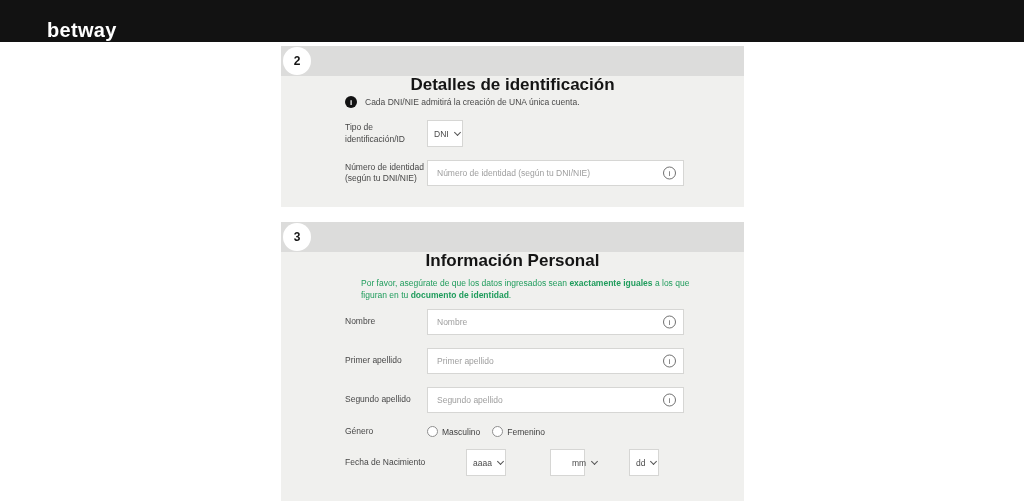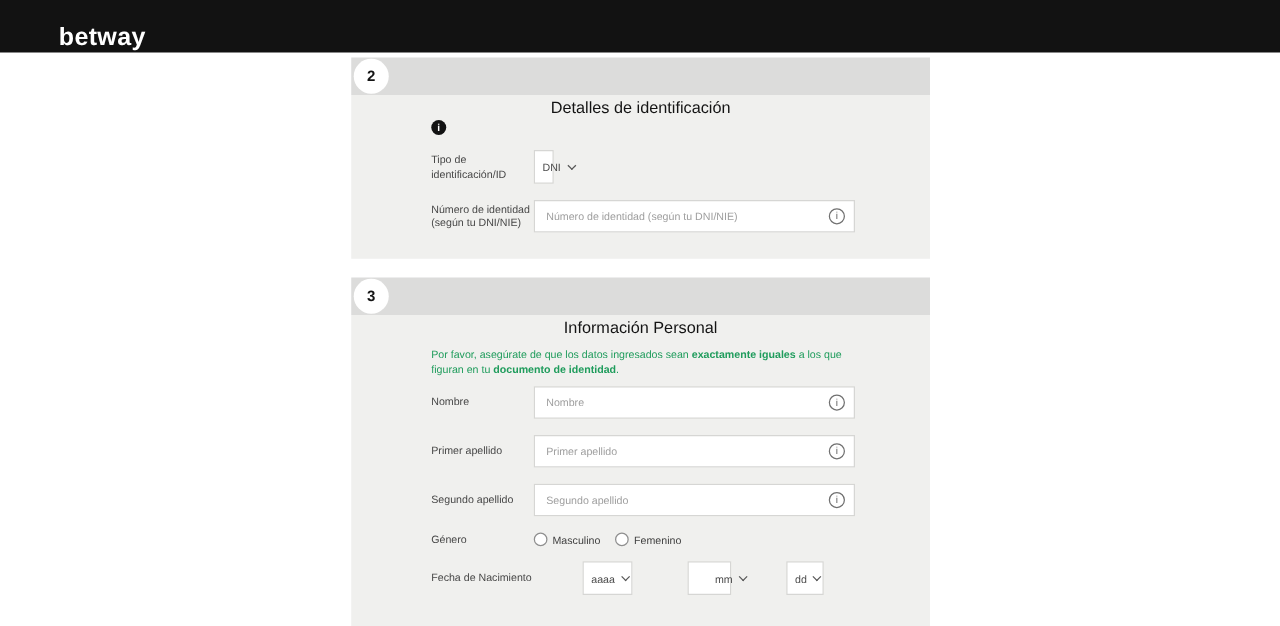--- a/index.html
+++ b/index.html
@@ -14,35 +14,35 @@
   .wrap { width:463px; margin:4px 0 0 281px; }
 
   .card + .card { margin-top:15px; }
 
   .section-header { position:relative; height:30px; background:#dcdcdb;
                     display:flex; align-items:center; justify-content:center; }
   .step-circle { position:absolute; left:2px; top:1px; width:28px; height:28px;
                  border-radius:50%; background:#ffffff; color:#141414;
                  display:flex; align-items:center; justify-content:center;
                  font-weight:700; font-size:12px; }
-  .section-title { font-size:13px; font-weight:400; color:#141414;margin-top:48px; }
+  .section-title { font-size:17px; font-weight:700; color:#141414;margin-top:48px; }
 
   .section-body { background:#f0f0ee; padding:20px 60px 0 64px; overflow:hidden; }
   .body-2 { height:131px; }
   .body-3 { height:249px; padding-top:25px; }
 
   
   .note-row { display:flex; align-items:center; gap:8px; margin-bottom:12px; }
   .info-filled { width:12px; height:12px; border-radius:50%; background:#121212; color:#ffffff;
                  font-size:8px; font-weight:700; display:flex; align-items:center;
                  justify-content:center; flex-shrink:0; font-style:normal; }
   .note-text { font-size:8.5px; color:#4a4a4a; }
 
   
-  .notice { font-size:8.5px; color:#1f9c5c; line-height:12px; width:356px; margin-bottom:8px; }
+  .notice { font-size:8.5px; color:#1f9c5c; line-height:12px; width:356px; margin-bottom:8px;margin-left:16px; }
   .notice b { font-weight:700; }
 
   
   .field-row { display:flex; align-items:center; margin-bottom:13px; }
   .lbl { width:82px; flex-shrink:0; font-size:8.5px; color:#474747; line-height:1.3; }
   .lbl span { display:block; }
 
   .input-wrap { position:relative; width:257px; }
   .txt { width:100%; height:26px; border:1px solid #d6d6d4; background:#ffffff;
          padding:0 26px 0 9px; font-size:8.5px; color:#333333; font-family:Liberation Sans, sans-serif; outline:none; }
@@ -51,21 +51,21 @@
                   width:13px; height:13px; border:1px solid #707070; border-radius:50%;
                   color:#5d5d5d; font-size:8px; line-height:1; display:flex; align-items:center;
                   justify-content:center; font-style:normal; cursor:pointer; background:#fff; }
 
   .selectbox { height:27px; background:#ffffff; border:1px solid #d6d6d4;
                display:flex; align-items:center; justify-content:space-between;
                padding:0 6px; cursor:pointer; }
   .sel-val { font-size:8.5px; color:#4a4a4a; }
   .chev { width:5px; height:5px; border-right:1.3px solid #555555; border-bottom:1.3px solid #555555;
           transform:rotate(45deg); margin:-2px 0 0 6px; flex-shrink:0; }
-  .w-tipo  { width:16px; }
+  .w-tipo  { width:36px; }
   .w-year  { width:40px; margin-right:5px; }
   .w-month { width:35px; margin-right:5px;padding-left:21px; }
   .w-day   { width:30px; }
 
   
   .row-genero { margin-top:7px; margin-bottom:0; }
   .radio-option { display:flex; align-items:flex-end; margin-right:12px; cursor:pointer; }
   .radio { width:11px; height:11px; border:1px solid #8f8f8f; border-radius:50%;
            background:#ffffff; margin-right:4px; flex-shrink:0; }
   .radio-label { font-size:8.5px; color:#3f3f3f; }
@@ -83,20 +83,21 @@
 
   <section class="card">
     <div class="section-header">
       <div class="step-circle">2</div>
       <h2 class="section-title">Detalles de identificación</h2>
     </div>
     <div class="section-body body-2">
 
       <div class="note-row">
         <i class="info-filled">i</i>
+        <span class="note-text">Cada DNI/NIE admitirá la creación de UNA única cuenta.</span>
       </div>
 
       <div class="field-row">
         <label class="lbl">
           <span>Tipo de</span>
           <span>identificación/ID</span>
         </label>
         <div class="selectbox w-tipo">
           <span class="sel-val">DNI</span>
           <span class="chev"></span>

